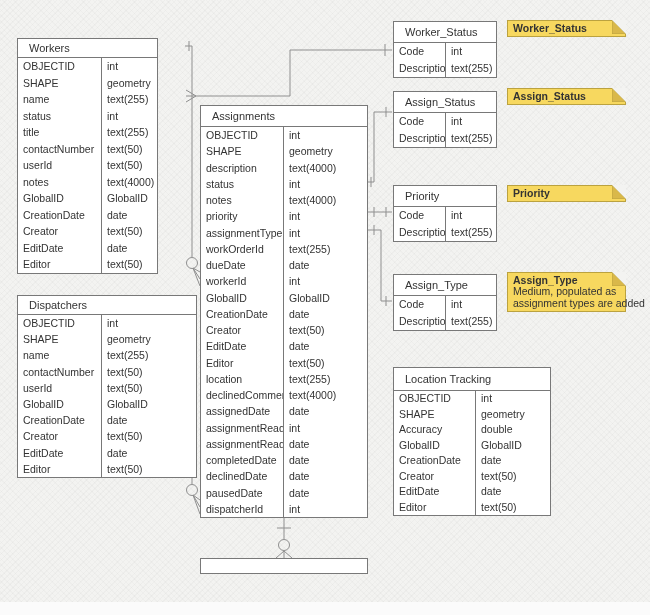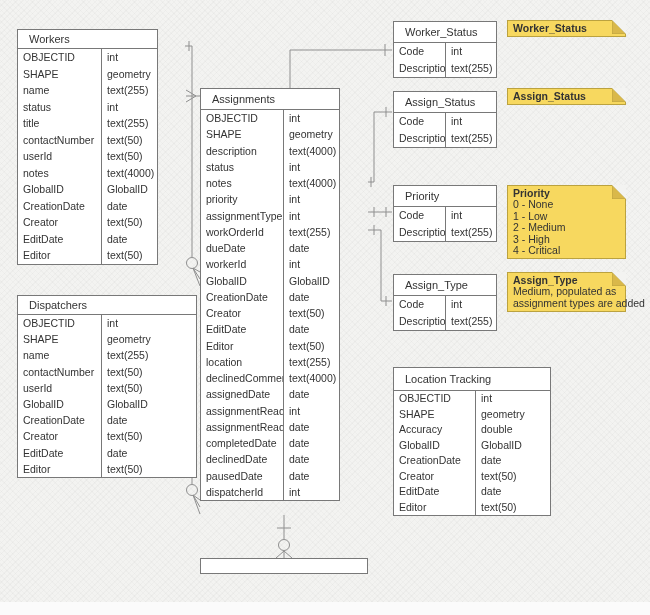--- a/index.html
+++ b/index.html
@@ -90,21 +90,21 @@
     </g>
 
     <g>
       <path class="conn" d="M284 515 V539"></path>
       <path class="conn" d="M277 528 H291"></path>
       <circle class="conn" cx="284" cy="545" r="5.5"></circle>
       <path class="conn" d="M284 551 L276 558 M284 551 L284 558 M284 551 L292 558"></path>
     </g>
   </svg>
 
-  <div class="entity" style="left:17px;top:29px;width:141px;--hh:18px;--rh:16.5px;--nc:84px">
+  <div class="entity" style="left:17px;top:38px;width:141px;--hh:18px;--rh:16.5px;--nc:84px">
     <div class="entity-header">Workers</div>
     <div>
 
         <div class="field-row">
           <span class="fname">OBJECTID</span>
           <span class="ftype">int</span>
         </div>
 
         <div class="field-row">
           <span class="fname">SHAPE</span>
@@ -217,21 +217,21 @@
           <span class="ftype">date</span>
         </div>
 
         <div class="field-row">
           <span class="fname">Editor</span>
           <span class="ftype">text(50)</span>
         </div>
       </div>
   </div>
 
-  <div class="entity" style="left:200px;top:88px;width:140px;--hh:20px;--rh:16.25px;--nc:83px">
+  <div class="entity" style="left:200px;top:105px;width:168px;--hh:20px;--rh:16.25px;--nc:83px">
     <div class="entity-header">Assignments</div>
     <div>
 
         <div class="field-row">
           <span class="fname">OBJECTID</span>
           <span class="ftype">int</span>
         </div>
 
         <div class="field-row">
           <span class="fname">SHAPE</span>
@@ -479,28 +479,20 @@
     </svg>
     <div class="note-title">Assign_Status</div>
   </div>
 
   <div class="note" style="left:507px;top:185px">
     <svg class="note-fold" width="14" height="14">
       <path d="M0 0 L14 14 L0 14 Z" fill="var(--note-fold)" stroke="var(--note-border)" stroke-width="1"></path>
       <path d="M0 0 L14 0 L14 14 Z" fill="var(--background)"></path>
     </svg>
     <div class="note-title">Priority</div>
-    <div>
-
-    <div class="note-line">0 - None</div>
-        <div class="note-line">1 - Low</div>
-        <div class="note-line">2 - Medium</div>
-        <div class="note-line">3 - High</div>
-        <div class="note-line">4 - Critical</div>
-      </div>
   </div>
 
   <div class="note" style="left:507px;top:272px">
     <svg class="note-fold" width="14" height="14">
       <path d="M0 0 L14 14 L0 14 Z" fill="var(--note-fold)" stroke="var(--note-border)" stroke-width="1"></path>
       <path d="M0 0 L14 0 L14 14 Z" fill="var(--background)"></path>
     </svg>
     <div class="note-title">Assign_Type</div>
     <div>
 

